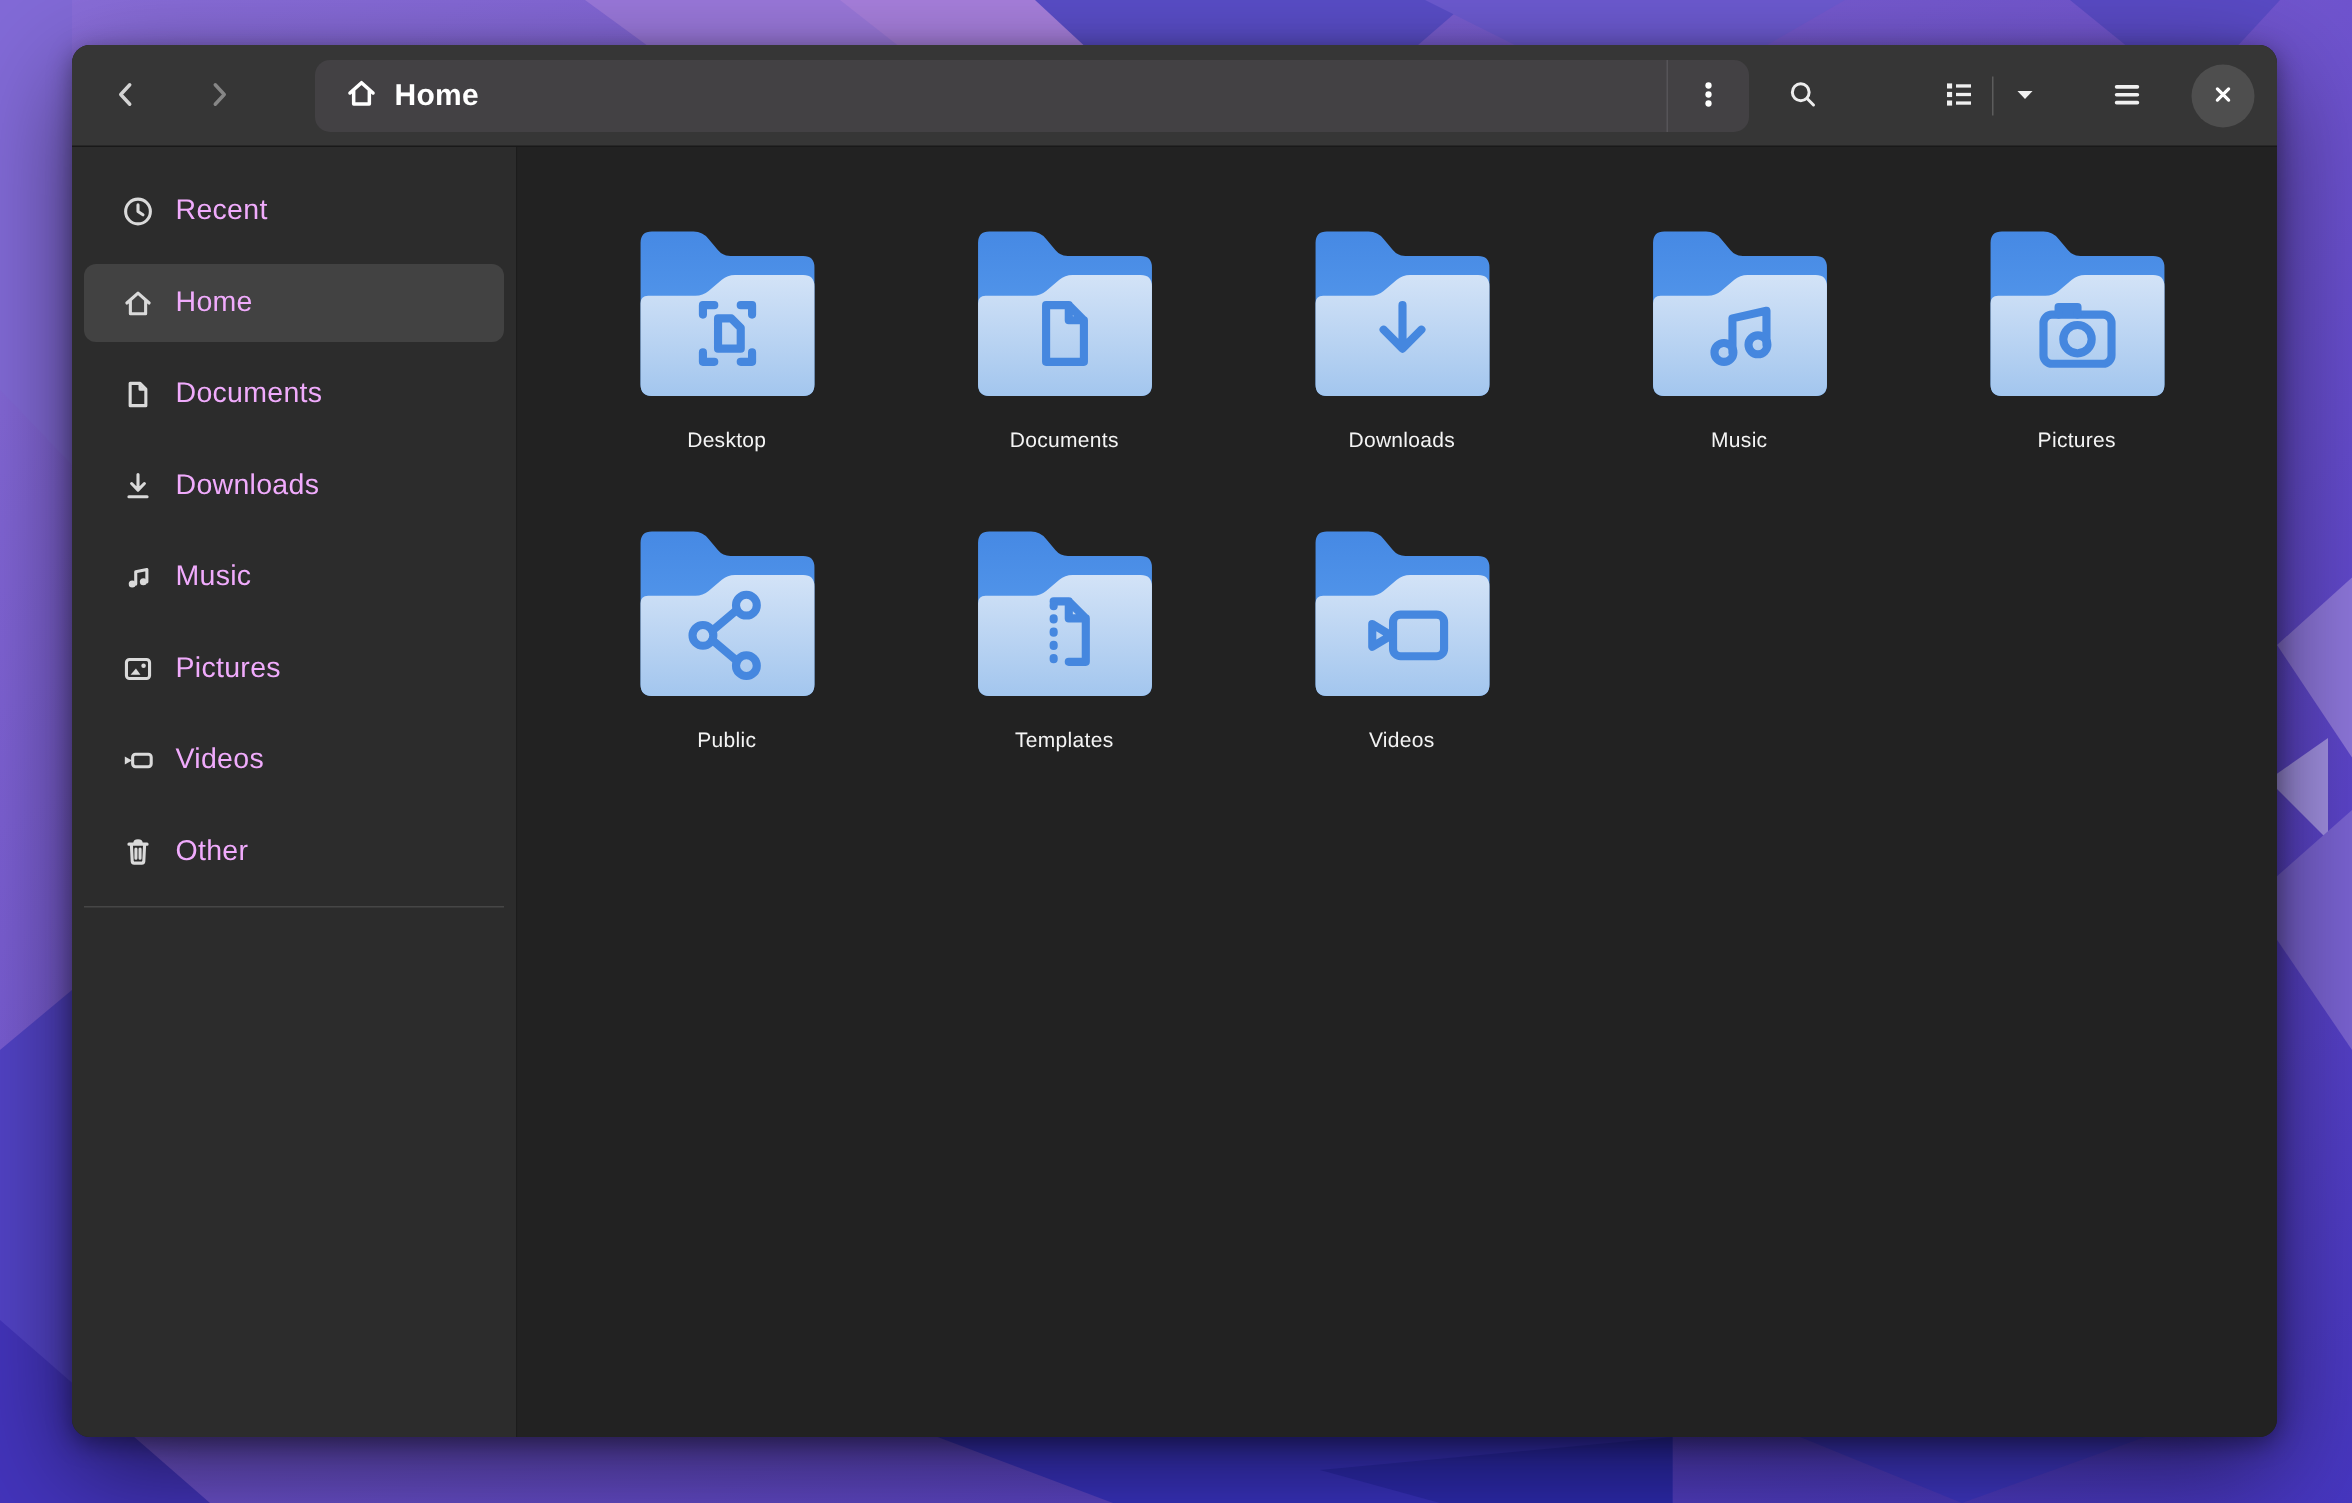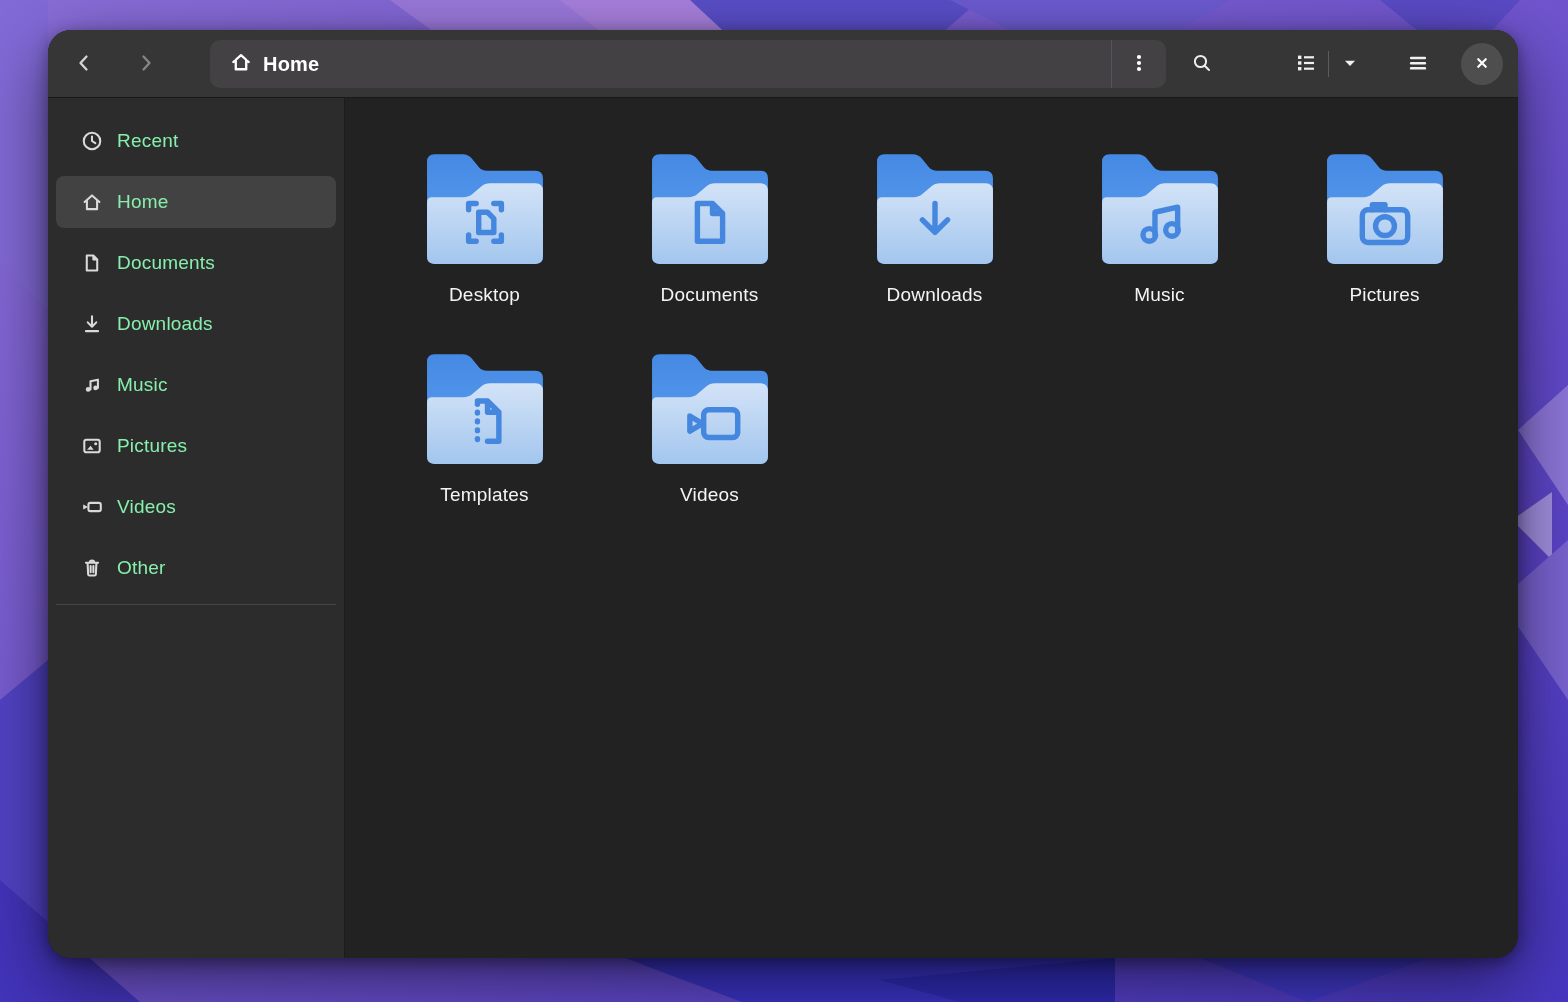--- a/index.html
+++ b/index.html
@@ -2,21 +2,21 @@
 <html><head>
 <meta charset="utf-8">
 <style>
   * { margin:0; padding:0; box-sizing:border-box; }
   html,body { width:1568px; height:1002px; overflow:hidden; background:#6a52cc;
               font-family:"Liberation Sans", sans-serif; }
 
   .wallpaper { position:absolute; left:0; top:0; width:1568px; height:1002px; }
 
   .window { position:absolute; left:48px; top:30px; width:1470px; height:928px;
-            background:#232323; border-radius:23px; overflow:hidden;
+            background:#232323; border-radius:12px; overflow:hidden;
             box-shadow:0 22px 70px rgba(0,0,0,.55), 0 4px 16px rgba(0,0,0,.4);
             display:flex; flex-direction:column; }
 
   
   .titlebar { position:relative; height:68px; flex:0 0 68px; background:#363636;
               border-bottom:1px solid #191919; }
   .tb-btn { position:absolute; top:14px; width:40px; height:40px; border:none;
             background:transparent; border-radius:8px; cursor:pointer;
             display:flex; align-items:center; justify-content:center; }
   .pathbar { position:absolute; left:162px; top:10px; width:956px; height:48px;
@@ -40,28 +40,28 @@
 
   
   .wbody { flex:1; display:flex; min-height:0; }
   .sidebar { width:297px; flex:0 0 297px; background:#2c2c2c;
              border-right:1px solid #1c1c1c; padding-top:17px; }
   .side-row { display:flex; align-items:center; height:52px; margin:0 8px 9px 8px;
               border-radius:8px; padding-left:24px; cursor:pointer; }
   .side-row.selected { background:#424242; }
   .side-icon { width:24px; height:24px; display:flex; align-items:center;
                justify-content:center; flex:0 0 24px; }
-  .side-label { color:#86efac; font-size:19px; margin-left:13px; letter-spacing:.2px; }
+  .side-label { color:#f0abfc; font-size:19px; margin-left:13px; letter-spacing:.2px; }
   .side-sep { height:1px; background:#464646; margin:10px 8px 14px 8px; }
 
   .content { flex:1; background:#222222; padding:54px 0 0 27px;
              display:flex; flex-wrap:wrap; align-content:flex-start; }
   .file-cell { width:225px; height:200px; display:flex; flex-direction:column;
                align-items:center; cursor:pointer; }
-  .file-label { margin-top:10px; color:#f4f4f4; font-size:19px; letter-spacing:.2px;
+  .file-label { margin-top:10px; color:#f4f4f4; font-size:14px; letter-spacing:.2px;
                 text-align:center; }
 </style>
 </head>
 <body>
 
 <div class="wallpaper">
   <svg width="1568" height="1002" viewBox="0 0 1568 1002">
     <defs>
       <linearGradient id="wg" x1="0" y1="0" x2="1" y2="1">
         <stop offset="0" stop-color="#8a6ed9"></stop>
@@ -310,20 +310,33 @@
                 <circle cx="50" cy="60" r="7.5"></circle>
               </g>
   </svg></span>
       <span class="file-label">Pictures</span>
     </div>
         <div class="file-cell">
       <span><svg width="126" height="118" viewBox="0 2 100 92">
     <path d="M10 3 H32 Q37 3 40 7 L45 13 Q47.5 16 51.5 16 H90 Q96 16 96 22 V84 Q96 90 90 90 H10 Q4 90 4 84 V9 Q4 3 10 3 Z" fill="url(#fgBack)"></path>
     <path d="M10 90 Q4 90 4 84 V41 Q4 37 8 37 H33 Q37 37 40 34.5 L47 28.5 Q50 26 54 26 H90 Q96 26 96 32 V84 Q96 90 90 90 Z" fill="url(#fgFront)"></path>
     <g stroke="#4587df" stroke-width="4.3" fill="none" stroke-linecap="round" stroke-linejoin="round">
+                <circle cx="37" cy="58" r="5.5"></circle>
+                <circle cx="60" cy="42" r="5.5"></circle>
+                <circle cx="60" cy="74" r="5.5"></circle>
+                <path d="M42 55.5 L55 44.5 M42 60.5 L55 71.5"></path>
+              </g>
+  </svg></span>
+      <span class="file-label">Public</span>
+    </div>
+        <div class="file-cell">
+      <span><svg width="126" height="118" viewBox="0 2 100 92">
+    <path d="M10 3 H32 Q37 3 40 7 L45 13 Q47.5 16 51.5 16 H90 Q96 16 96 22 V84 Q96 90 90 90 H10 Q4 90 4 84 V9 Q4 3 10 3 Z" fill="url(#fgBack)"></path>
+    <path d="M10 90 Q4 90 4 84 V41 Q4 37 8 37 H33 Q37 37 40 34.5 L47 28.5 Q50 26 54 26 H90 Q96 26 96 32 V84 Q96 90 90 90 Z" fill="url(#fgFront)"></path>
+    <g stroke="#4587df" stroke-width="4.3" fill="none" stroke-linecap="round" stroke-linejoin="round">
                 <path d="M44 40 H52 L61 49 V72 H52 M52 40 V49 H61"></path>
                 <path d="M44 42 V72 H49" stroke-dasharray="0.6 6.4"></path>
               </g>
   </svg></span>
       <span class="file-label">Templates</span>
     </div>
         <div class="file-cell">
       <span><svg width="126" height="118" viewBox="0 2 100 92">
     <path d="M10 3 H32 Q37 3 40 7 L45 13 Q47.5 16 51.5 16 H90 Q96 16 96 22 V84 Q96 90 90 90 H10 Q4 90 4 84 V9 Q4 3 10 3 Z" fill="url(#fgBack)"></path>
     <path d="M10 90 Q4 90 4 84 V41 Q4 37 8 37 H33 Q37 37 40 34.5 L47 28.5 Q50 26 54 26 H90 Q96 26 96 32 V84 Q96 90 90 90 Z" fill="url(#fgFront)"></path>

